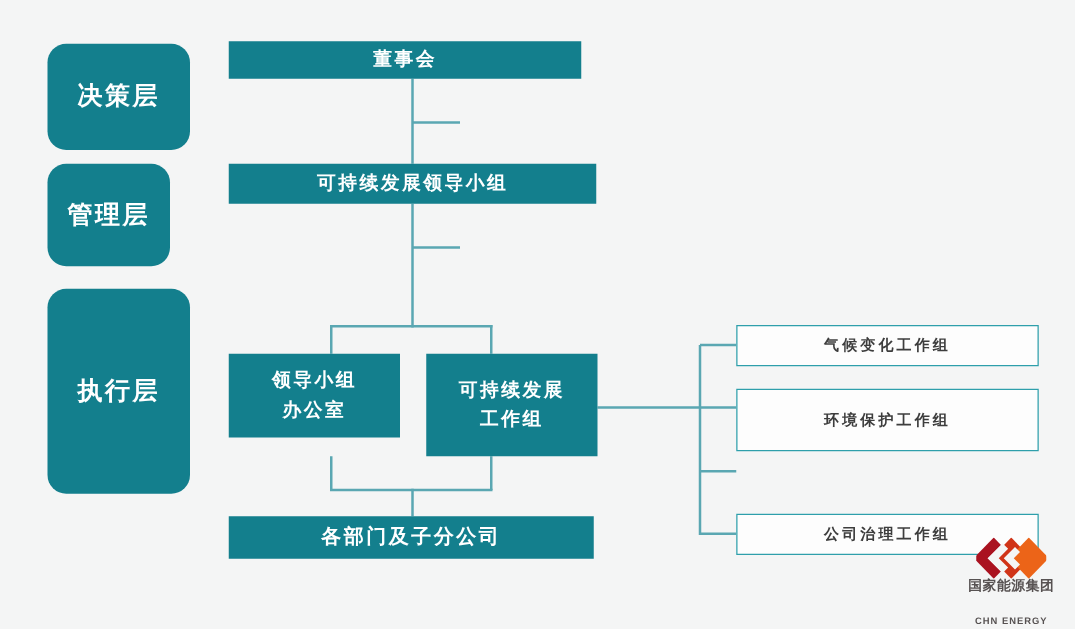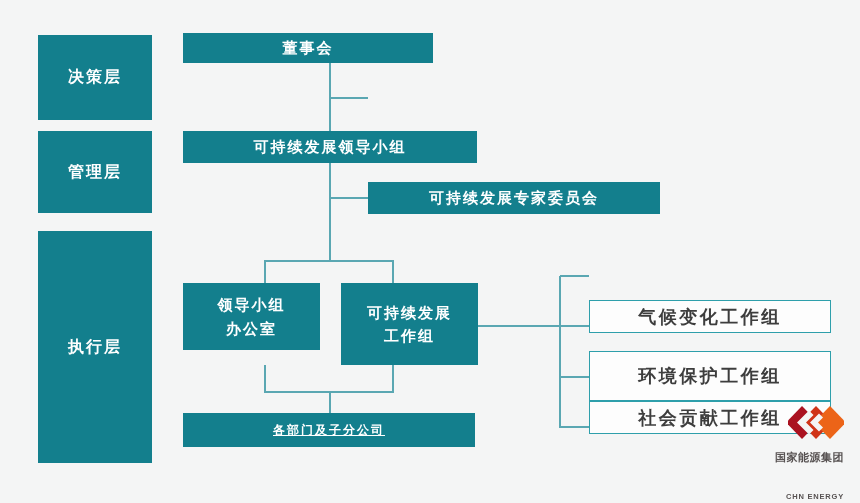--- a/index.html
+++ b/index.html
@@ -29,44 +29,42 @@
     background:var(--box_teal);
     color:var(--white_text);
     display:flex;align-items:center;justify-content:center;
     text-align:center;
     font-weight:bold;
     font-size:15px;
     letter-spacing:2px;
     white-space:pre-line;
     line-height:1.55;
   }
-  .layer{font-size:16px;}
+  .layer{font-size:20px;border-radius:15px;}
   .whitebox{
     position:absolute;
     background:var(--white_box_bg);
     border:1px solid var(--outline_teal);
     color:var(--dark_text);
     display:flex;align-items:center;justify-content:center;
     text-align:center;
     font-weight:bold;
-    font-size:18px;
+    font-size:12px;
     letter-spacing:2.5px;
-    margin-top:40px;
   }
   .line{
     position:absolute;
     background:var(--line_teal);
   }
   .logo{
     position:absolute;
     right:16px;bottom:3px;
     width:70px;
-    display:flex;flex-direction:column;align-items:flex-end;
+    display:flex;flex-direction:column;align-items:center;
     line-height:1;
-    gap:12px;
   }
   .logo svg{display:block;}
   .logo-cn{
     margin-top:1px;
     font-size:11px;
     font-weight:bold;
     color:var(--logo_text);
     letter-spacing:0.5px;
     white-space:nowrap;
   }
@@ -78,52 +76,51 @@
     letter-spacing:0.8px;
     white-space:nowrap;
   }
 </style>
 </head>
 <body>
 
 <div class="canvas">
 
   <div class="tealbox layer" style="left:38px;top:35px;width:114px;height:85px;">决策层</div>
-  <div class="tealbox layer" style="left:38px;top:131px;width:114px;height:82px;">管理层</div>
-  <div class="tealbox layer" style="left:38px;top:231px;width:114px;height:232px;">执行层</div>
+  <div class="tealbox layer" style="left:38px;top:131px;width:98px;height:82px;">管理层</div>
+  <div class="tealbox layer" style="left:38px;top:231px;width:114px;height:164px;">执行层</div>
 
   <div class="line" style="left:329px;top:63px;width:2px;height:68px;"></div>
   <div class="line" style="left:330px;top:97px;width:38px;height:2px;"></div>
   <div class="line" style="left:329px;top:163px;width:2px;height:99px;"></div>
   <div class="line" style="left:330px;top:197px;width:38px;height:2px;"></div>
   <div class="line" style="left:264px;top:260px;width:130px;height:2px;"></div>
   <div class="line" style="left:264px;top:260px;width:2px;height:23px;"></div>
   <div class="line" style="left:392px;top:260px;width:2px;height:23px;"></div>
   <div class="line" style="left:264px;top:365px;width:2px;height:27px;"></div>
   <div class="line" style="left:392px;top:365px;width:2px;height:27px;"></div>
   <div class="line" style="left:264px;top:391px;width:130px;height:2px;"></div>
   <div class="line" style="left:329px;top:391px;width:2px;height:22px;"></div>
   <div class="line" style="left:478px;top:325px;width:111px;height:2px;"></div>
   <div class="line" style="left:559px;top:276px;width:2px;height:152px;"></div>
   <div class="line" style="left:560px;top:275px;width:29px;height:2px;"></div>
   <div class="line" style="left:560px;top:376px;width:29px;height:2px;"></div>
   <div class="line" style="left:560px;top:426px;width:29px;height:2px;"></div>
 
-  <div class="tealbox" style="left:183px;top:33px;width:250px;height:30px;text-align:center;">董事会</div>
+  <div class="tealbox" style="left:183px;top:33px;width:282px;height:30px;text-align:center;">董事会</div>
   <div class="tealbox" style="left:183px;top:131px;width:294px;height:32px;text-align:right;">可持续发展领导小组</div>
-  <div class="tealbox" style="left:368px;top:182px;width:292px;height:32px;">可持续发展专家委员会</div>
   <div class="tealbox" style="left:183px;top:283px;width:137px;height:67px;">领导小组
 办公室</div>
   <div class="tealbox" style="left:341px;top:283px;width:137px;height:82px;">可持续发展
 工作组</div>
-  <div class="tealbox" style="left:183px;top:413px;width:292px;height:34px;font-size:12px;text-decoration:underline;">各部门及子分公司</div>
+  <div class="tealbox" style="left:183px;top:413px;width:292px;height:34px;font-size:16px;">各部门及子分公司</div>
 
   <div class="whitebox" style="left:589px;top:260px;width:242px;height:33px;">气候变化工作组</div>
   <div class="whitebox" style="left:589px;top:311px;width:242px;height:50px;">环境保护工作组</div>
-  <div class="whitebox" style="left:589px;top:361px;width:242px;height:33px;">社会贡献工作组</div>
+  <div class="whitebox" style="left:589px;top:411px;width:242px;height:33px;">公司治理工作组</div>
 
   <div class="logo">
     <svg width="56" height="33" viewBox="0 0 56 33" aria-hidden="true">
       <path d="M14 0 L30 16.5 L14 33 L-2 16.5 Z" fill="#aa1220"></path>
       <path d="M28 0 L44 16.5 L28 33 L12 16.5 Z" fill="#d03418"></path>
       <path d="M42 0 L58 16.5 L42 33 L26 16.5 Z" fill="#ec6418"></path>
       <path d="M9 16.5 L21 4.5 L25.5 9 L18 16.5 L25.5 24 L21 28.5 Z" fill="#f4f5f5"></path>
       <path d="M22 16.5 L31 7.5 L35 11.5 L30 16.5 L35 21.5 L31 25.5 Z" fill="#f4f5f5"></path>
     </svg>
     <div class="logo-cn">国家能源集团</div>

